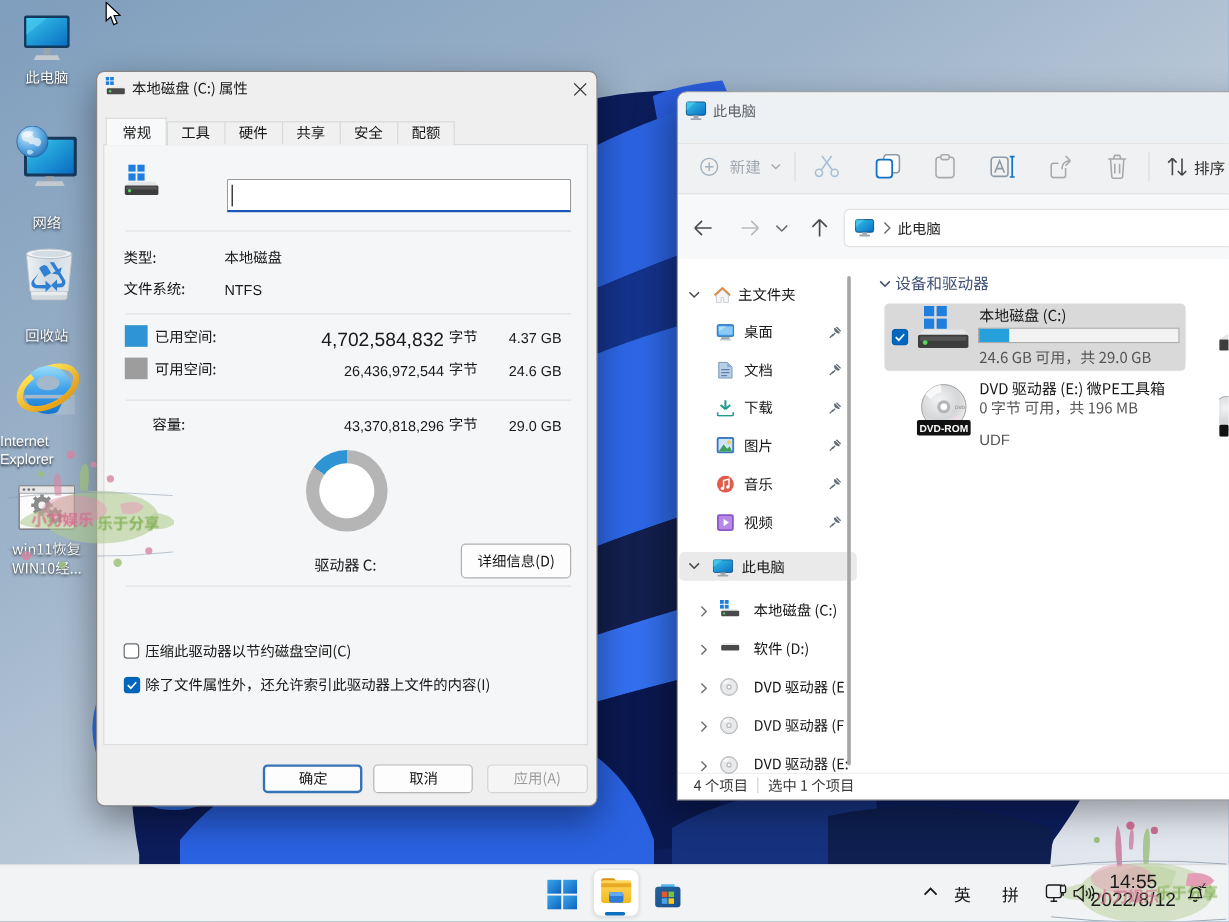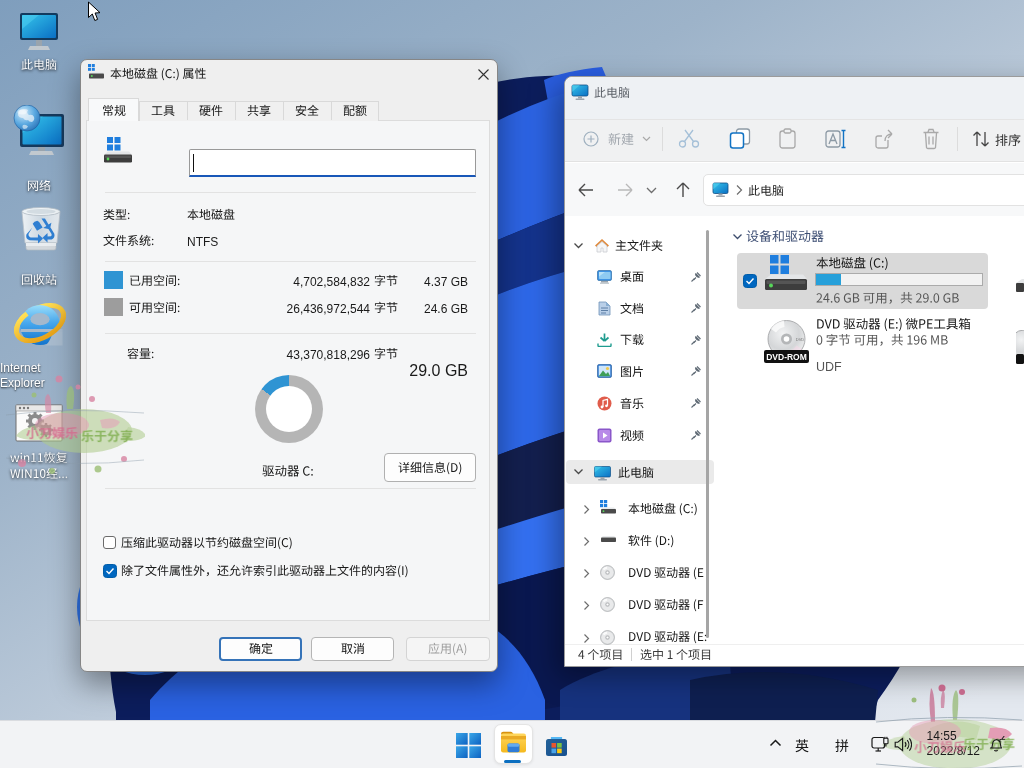--- a/index.html
+++ b/index.html
@@ -832,21 +832,21 @@
       <path transform="translate(4000,0)" d="M139 390C175 390 205 418 205 460C205 501 175 530 139 530C102 530 73 501 73 460C73 418 102 390 139 390ZM139 -13C175 -13 205 15 205 56C205 98 175 126 139 126C102 126 73 98 73 56C73 15 102 -13 139 -13Z"></path>
     </g>
   </svg>
 <svg style="position:absolute;left:127px;top:346px;overflow:visible" width="29" height="16" viewBox="0 0 29 16">
     <g fill="#1a1a1a" transform="translate(0,12) scale(0.012,-0.012)">
       <path transform="translate(0,0)" d="M331 632C274 559 180 488 89 443C105 430 131 400 142 386C233 438 336 521 402 609ZM587 588C679 531 792 445 846 388L900 438C843 495 728 577 637 631ZM495 544C400 396 222 271 37 202C55 186 75 160 86 142C132 161 177 182 220 207V-81H293V-47H705V-77H781V219C822 196 866 174 911 154C921 176 942 201 960 217C798 281 655 360 542 489L560 515ZM293 20V188H705V20ZM298 255C375 307 445 368 502 436C569 362 641 304 719 255ZM433 829C447 805 462 775 474 748H83V566H156V679H841V566H918V748H561C549 779 529 817 510 847Z"></path>
       <path transform="translate(1000,0)" d="M250 665H747V610H250ZM250 763H747V709H250ZM177 808V565H822V808ZM52 522V465H949V522ZM230 273H462V215H230ZM535 273H777V215H535ZM230 373H462V317H230ZM535 373H777V317H535ZM47 3V-55H955V3H535V61H873V114H535V169H851V420H159V169H462V114H131V61H462V3Z"></path>
       <path transform="translate(2000,0)" d="M139 390C175 390 205 418 205 460C205 501 175 530 139 530C102 530 73 501 73 460C73 418 102 390 139 390ZM139 -13C175 -13 205 15 205 56C205 98 175 126 139 126C102 126 73 98 73 56C73 15 102 -13 139 -13Z"></path>
     </g>
   </svg>
-<div class="lat" style="right:654px;top:275px;font-size:12px;color:#1a1a1a;text-align:right;position:absolute">4,702,584,832</div>
+<div class="lat" style="right:654px;top:275px;font-size:16px;color:#1a1a1a;text-align:right;position:absolute">4,702,584,832</div>
 <svg style="position:absolute;left:374px;top:273px;overflow:visible" width="26" height="16" viewBox="0 0 26 16">
     <g fill="#1a1a1a" transform="translate(0,12) scale(0.012,-0.012)">
       <path transform="translate(0,0)" d="M460 363V300H69V228H460V14C460 0 455 -5 437 -6C419 -6 354 -6 287 -4C300 -24 314 -58 319 -79C404 -79 457 -78 492 -67C528 -54 539 -32 539 12V228H930V300H539V337C627 384 717 452 779 516L728 555L711 551H233V480H635C584 436 519 392 460 363ZM424 824C443 798 462 765 475 736H80V529H154V664H843V529H920V736H563C549 769 523 814 497 847Z"></path>
       <path transform="translate(1000,0)" d="M98 486V414H360V-78H439V414H772V154C772 139 766 135 747 134C727 133 659 133 586 135C596 112 606 80 609 57C704 57 766 57 803 69C839 82 849 106 849 152V486ZM634 840V727H366V840H289V727H55V655H289V540H366V655H634V540H712V655H946V727H712V840Z"></path>
     </g>
   </svg>
 <div class="lat" style="right:556px;top:275px;font-size:12px;color:#1a1a1a;text-align:center;position:absolute">4.37 GB</div>
 <div class="lat" style="right:654px;top:302px;font-size:12px;color:#1a1a1a;text-align:left;position:absolute">26,436,972,544</div>
 <svg style="position:absolute;left:374px;top:300px;overflow:visible" width="26" height="16" viewBox="0 0 26 16">
     <g fill="#1a1a1a" transform="translate(0,12) scale(0.012,-0.012)">
@@ -855,21 +855,21 @@
     </g>
   </svg>
 <div class="lat" style="right:556px;top:302px;font-size:12px;color:#1a1a1a;text-align:center;position:absolute">24.6 GB</div>
 <div class="lat" style="right:654px;top:348px;font-size:12px;color:#1a1a1a;text-align:right;position:absolute">43,370,818,296</div>
 <svg style="position:absolute;left:374px;top:346px;overflow:visible" width="26" height="16" viewBox="0 0 26 16">
     <g fill="#1a1a1a" transform="translate(0,12) scale(0.012,-0.012)">
       <path transform="translate(0,0)" d="M460 363V300H69V228H460V14C460 0 455 -5 437 -6C419 -6 354 -6 287 -4C300 -24 314 -58 319 -79C404 -79 457 -78 492 -67C528 -54 539 -32 539 12V228H930V300H539V337C627 384 717 452 779 516L728 555L711 551H233V480H635C584 436 519 392 460 363ZM424 824C443 798 462 765 475 736H80V529H154V664H843V529H920V736H563C549 769 523 814 497 847Z"></path>
       <path transform="translate(1000,0)" d="M98 486V414H360V-78H439V414H772V154C772 139 766 135 747 134C727 133 659 133 586 135C596 112 606 80 609 57C704 57 766 57 803 69C839 82 849 106 849 152V486ZM634 840V727H366V840H289V727H55V655H289V540H366V655H634V540H712V655H946V727H712V840Z"></path>
     </g>
   </svg>
-<div class="lat" style="right:556px;top:362px;font-size:16px;color:#1a1a1a;text-align:right;position:absolute">29.0 GB</div>
+<div class="lat" style="right:556px;top:348px;font-size:12px;color:#1a1a1a;text-align:right;position:absolute">29.0 GB</div>
 <div class="abs" style="left:255px;top:375px;width:68px;height:68px;border-radius:50%;background:conic-gradient(from 306deg,#2f94d3 0deg 54deg,#b5b5b5 54deg 360deg)"></div>
 <div class="abs" style="left:266px;top:386px;width:46px;height:46px;border-radius:50%;background:#fff"></div>
 <svg style="position:absolute;left:262.1px;top:462.5px;overflow:visible" width="53" height="17" viewBox="0 0 53 17">
     <g fill="#1a1a1a" transform="translate(0,12.5) scale(0.0125,-0.0125)">
       <path transform="translate(0,0)" d="M30 149 45 86C120 106 211 131 300 156L293 214C195 189 99 163 30 149ZM939 782H457V-39H961V29H528V713H939ZM104 656C98 548 84 399 72 311H342C329 105 313 24 292 2C284 -8 273 -10 256 -10C238 -10 192 -9 143 -4C154 -22 162 -48 163 -67C211 -70 258 -71 283 -69C313 -66 332 -60 348 -39C380 -7 394 87 410 342C411 351 412 373 412 373L345 372H333C347 478 362 661 371 797L305 796H68V731H301C293 609 280 466 266 372H144C153 456 162 565 168 652ZM833 654C810 583 783 513 752 445C707 510 660 573 615 630L560 596C612 529 668 452 718 375C669 279 612 193 551 126C568 115 596 91 608 78C662 142 714 221 761 309C809 231 850 158 876 101L936 143C906 208 856 292 797 380C837 462 872 549 902 638Z"></path>
       <path transform="translate(1000,0)" d="M89 758V691H476V758ZM653 823C653 752 653 680 650 609H507V537H647C635 309 595 100 458 -25C478 -36 504 -61 517 -79C664 61 707 289 721 537H870C859 182 846 49 819 19C809 7 798 4 780 4C759 4 706 4 650 10C663 -12 671 -43 673 -64C726 -68 781 -68 812 -65C844 -62 864 -53 884 -27C919 17 931 159 945 571C945 582 945 609 945 609H724C726 680 727 752 727 823ZM89 44 90 45V43C113 57 149 68 427 131L446 64L512 86C493 156 448 275 410 365L348 348C368 301 388 246 406 194L168 144C207 234 245 346 270 451H494V520H54V451H193C167 334 125 216 111 183C94 145 81 118 65 113C74 95 85 59 89 44Z"></path>
       <path transform="translate(2000,0)" d="M196 730H366V589H196ZM622 730H802V589H622ZM614 484C656 468 706 443 740 420H452C475 452 495 485 511 518L437 532V795H128V524H431C415 489 392 454 364 420H52V353H298C230 293 141 239 30 198C45 184 64 158 72 141L128 165V-80H198V-51H365V-74H437V229H246C305 267 355 309 396 353H582C624 307 679 264 739 229H555V-80H624V-51H802V-74H875V164L924 148C934 166 955 194 972 208C863 234 751 288 675 353H949V420H774L801 449C768 475 704 506 653 524ZM553 795V524H875V795ZM198 15V163H365V15ZM624 15V163H802V15Z"></path>
       <path transform="translate(3224,0)" d="M377 -13C472 -13 544 25 602 92L551 151C504 99 451 68 381 68C241 68 153 184 153 369C153 552 246 665 384 665C447 665 495 637 534 596L584 656C542 703 472 746 383 746C197 746 58 603 58 366C58 128 194 -13 377 -13Z"></path>
       <path transform="translate(3862,0)" d="M139 390C175 390 205 418 205 460C205 501 175 530 139 530C102 530 73 501 73 460C73 418 102 390 139 390ZM139 -13C175 -13 205 15 205 56C205 98 175 126 139 126C102 126 73 98 73 56C73 15 102 -13 139 -13Z"></path>
     </g>
@@ -1047,21 +1047,21 @@
     </g>
   </svg>
 <svg class="abs" style="left:894px;top:737px" width="18" height="15" viewBox="0 0 18 15">
 <g stroke="#1a1a1a" stroke-width="1.15" fill="none">
 <path d="M1.2 5.2 h2.6 L8.6 1.4 V 13.6 L3.8 9.8 H1.2 Z"></path>
 <path d="M11 5.2 a3.6 3.6 0 0 1 0 4.6"></path>
 <path d="M13.2 3.2 a6.5 6.5 0 0 1 0 8.6"></path>
 <path d="M15.4 1.4 a9.6 9.6 0 0 1 0 12.2"></path>
     </g>
   </svg>
-<div class="lat" style="right:44px;top:729px;text-align:left;font-size:12px;color:#1a1a1a;line-height:14.5px">14:55<br>2022/8/12</div>
+<div class="lat" style="right:44px;top:729px;text-align:center;font-size:16px;color:#1a1a1a;line-height:14.5px">14:55<br>2022/8/12</div>
 <svg class="abs" style="left:0px;top:365px" width="145" height="125" viewBox="0 0 145 125">
 <g opacity="0.8">
 <path d="M46 48 q-3 -17 2 -19 q4 2 3 19 Z" fill="#d884a2" opacity="0.8"></path>
 <path d="M67 44 q-2 -21 4 -23 q5 3 2 23 Z" fill="#9cbf74" opacity="0.85"></path>
 <circle cx="59" cy="14" r="3.5" fill="#d884a2"></circle>
       <circle cx="78" cy="22" r="2.5" fill="#d884a2"></circle>
 <circle cx="34" cy="30" r="2.5" fill="#9cbf74"></circle>
       <circle cx="92" cy="34" r="3" fill="#d884a2"></circle>
 <ellipse cx="84" cy="66" rx="48" ry="22" fill="#aecb8c" opacity="0.72"></ellipse>
 <path d="M36 60 q-16 4 -20 11 q10 6 32 3 Z" fill="#aecb8c" opacity="0.7"></path>

